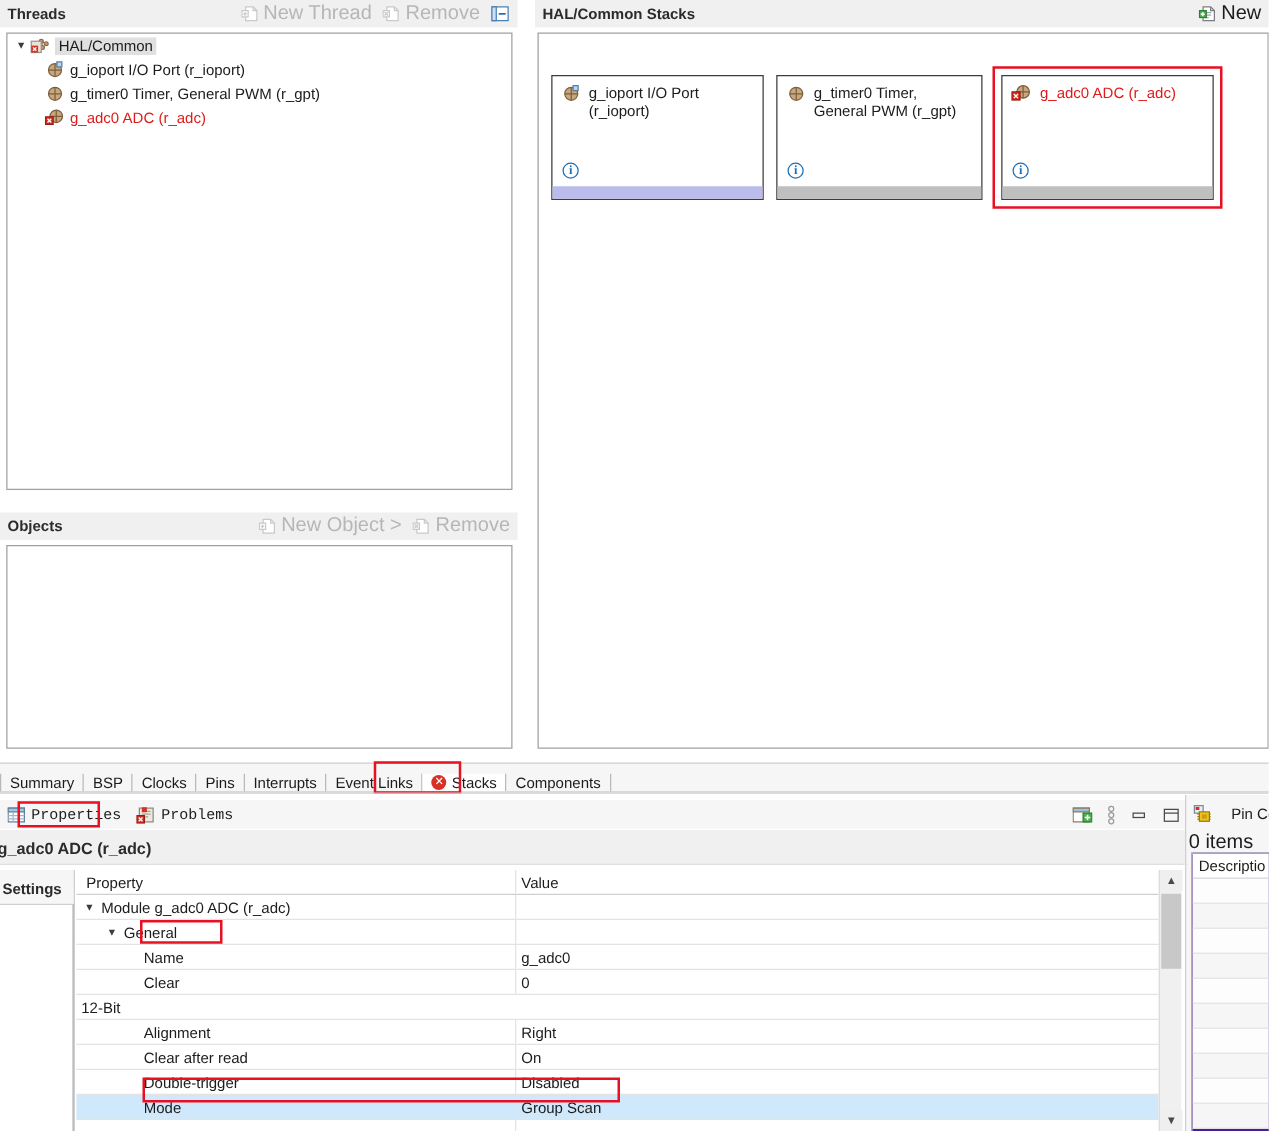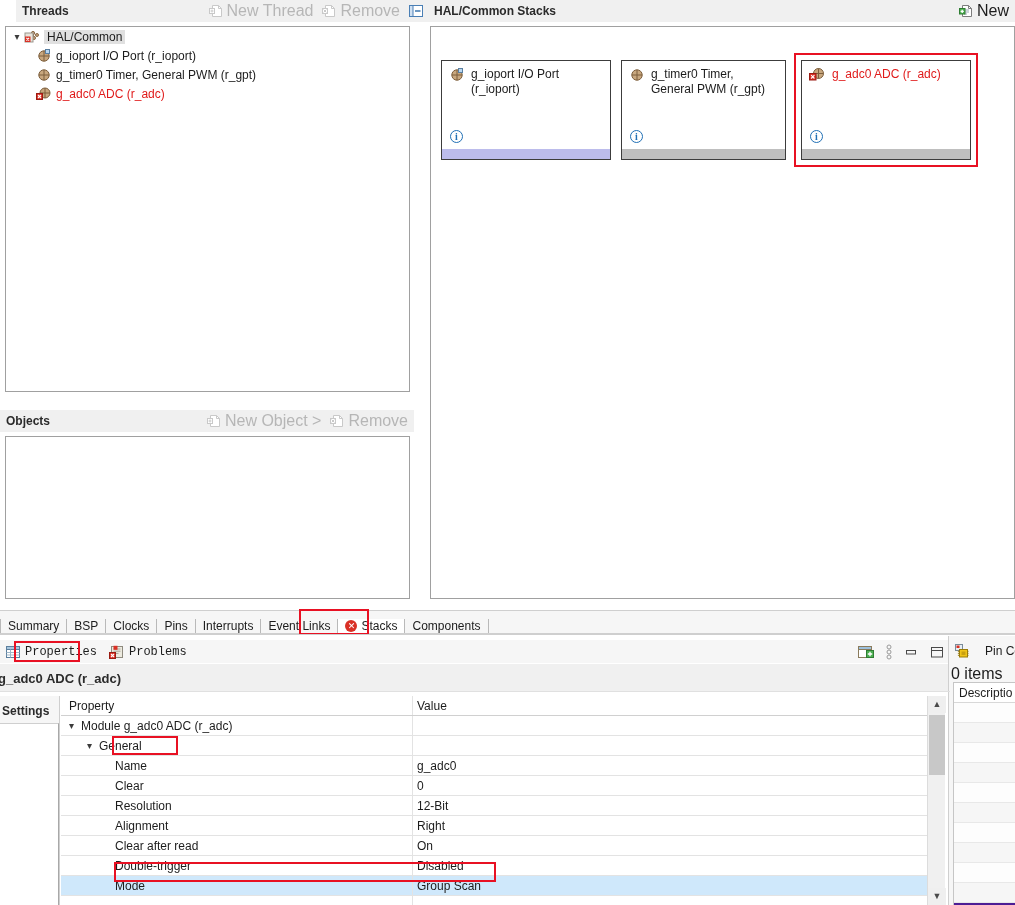--- a/index.html
+++ b/index.html
@@ -41,21 +41,21 @@
     gap: 4px;
     color: #b6b6b6;
     font-size: 16px;
   }
   .tb-item.enabled { color: #1c1c1c; }
 
   
   .ico { display: inline-block; position: relative; line-height: 0; }
 
   
-  #threads-header { left: 16px; top: 0; width: 414px; }
+  #threads-header { left: 0; top: 0; width: 414px; }
   #threads-tree {
     position: absolute;
     left: 5px; top: 26px;
     width: 405px; height: 366px;
     border: 1px solid #a0a0a0;
     background: #fff;
     overflow: hidden;
   }
   .tree-row {
     display: flex;
@@ -621,23 +621,20 @@
     </div>
 
     <div class="pt-row">
       <div class="pt-prop lvl2">
         <span>Clear</span>
       </div>
       <div class="pt-val">0</div>
     </div>
 
     <div class="pt-row">
-      <div class="pt-prop lvl2">
-        <span>Resolution</span>
-      </div>
       <div class="pt-val">12-Bit</div>
     </div>
 
     <div class="pt-row">
       <div class="pt-prop lvl2">
         <span>Alignment</span>
       </div>
       <div class="pt-val">Right</div>
     </div>
 

